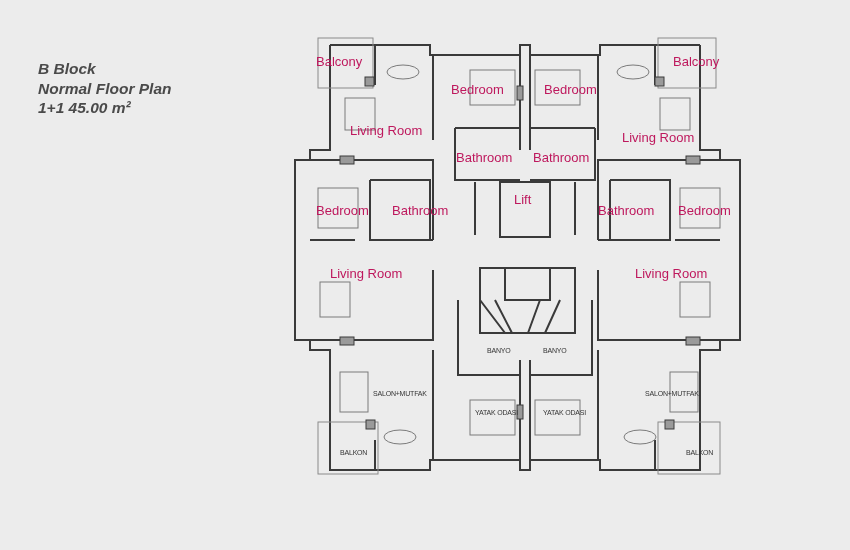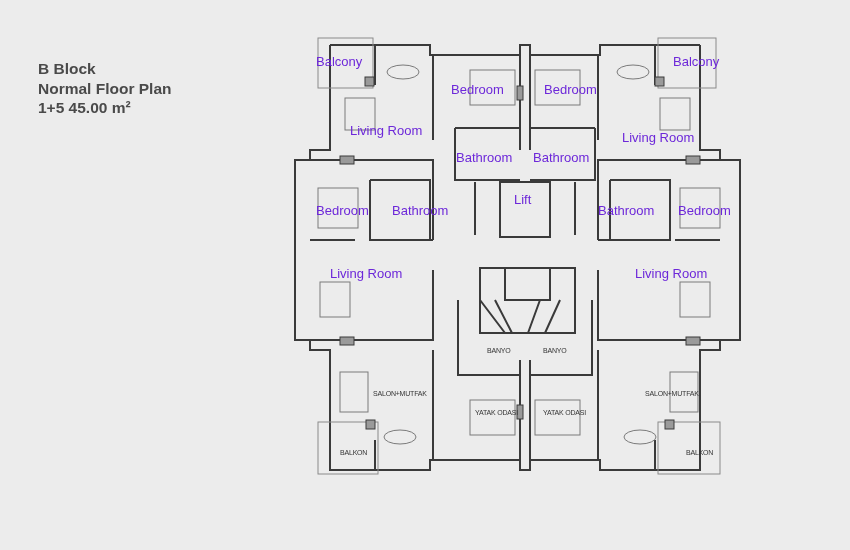--- a/index.html
+++ b/index.html
@@ -1,29 +1,29 @@
 <!DOCTYPE html>
 <html><head>
 <meta charset="utf-8">
 <style>
   html,body{margin:0;padding:0;}
   body{width:850px;height:550px;background:#ececec;position:relative;overflow:hidden;font-family:"Liberation Sans",sans-serif;}
-  .title-block{position:absolute;left:38px;top:59px;color:#4a4a4a;font-weight:bold;font-size:15.5px;line-height:19.5px;}
+  .title-block{position:absolute;left:38px;top:59px;color:#4a4a4a;font-weight:bold;font-size:15.5px;line-height:19.5px;font-style:italic;}
   .title-block div{white-space:nowrap;}
   svg.plan{position:absolute;left:0;top:0;}
-  .lbl{position:absolute;color:#6d28d9;font-size:13px;white-space:nowrap;line-height:14px;}
+  .lbl{position:absolute;color:#be185d;font-size:13px;white-space:nowrap;line-height:14px;}
   .tlbl{position:absolute;color:#333;font-size:7px;white-space:nowrap;font-family:"Liberation Sans",sans-serif;letter-spacing:-0.2px;}
 </style>
 </head>
 <body>
 
 <div class="title-block">
   <div>B Block</div>
   <div>Normal Floor Plan</div>
-  <div>1+5 45.00 m²</div>
+  <div>1+1 45.00 m²</div>
 </div>
 
 <svg class="plan" width="850" height="550" viewBox="0 0 850 550">
   <g fill="none" stroke="#3a3a3a" stroke-width="2">
 
     <path d="M330 45 L375 45 L375 85 M375 45 L430 45 L430 55 L520 55 L520 45 L530 45 L530 55 L600 55 L600 45 L655 45 L655 85 M655 45 L700 45"></path>
     <path d="M330 45 L330 150 L310 150 L310 160 L295 160 L295 340 L310 340 L310 350 L330 350 L330 440"></path>
     <path d="M700 45 L700 150 L720 150 L720 160 L740 160 L740 340 L720 340 L720 350 L700 350 L700 440"></path>
     <path d="M330 440 L330 470 L375 470 L375 440 M375 470 L430 470 L430 460 L520 460 L520 470 L530 470 L530 460 L600 460 L600 470 L655 470 L655 440 M655 470 L700 470 L700 440"></path>
 

